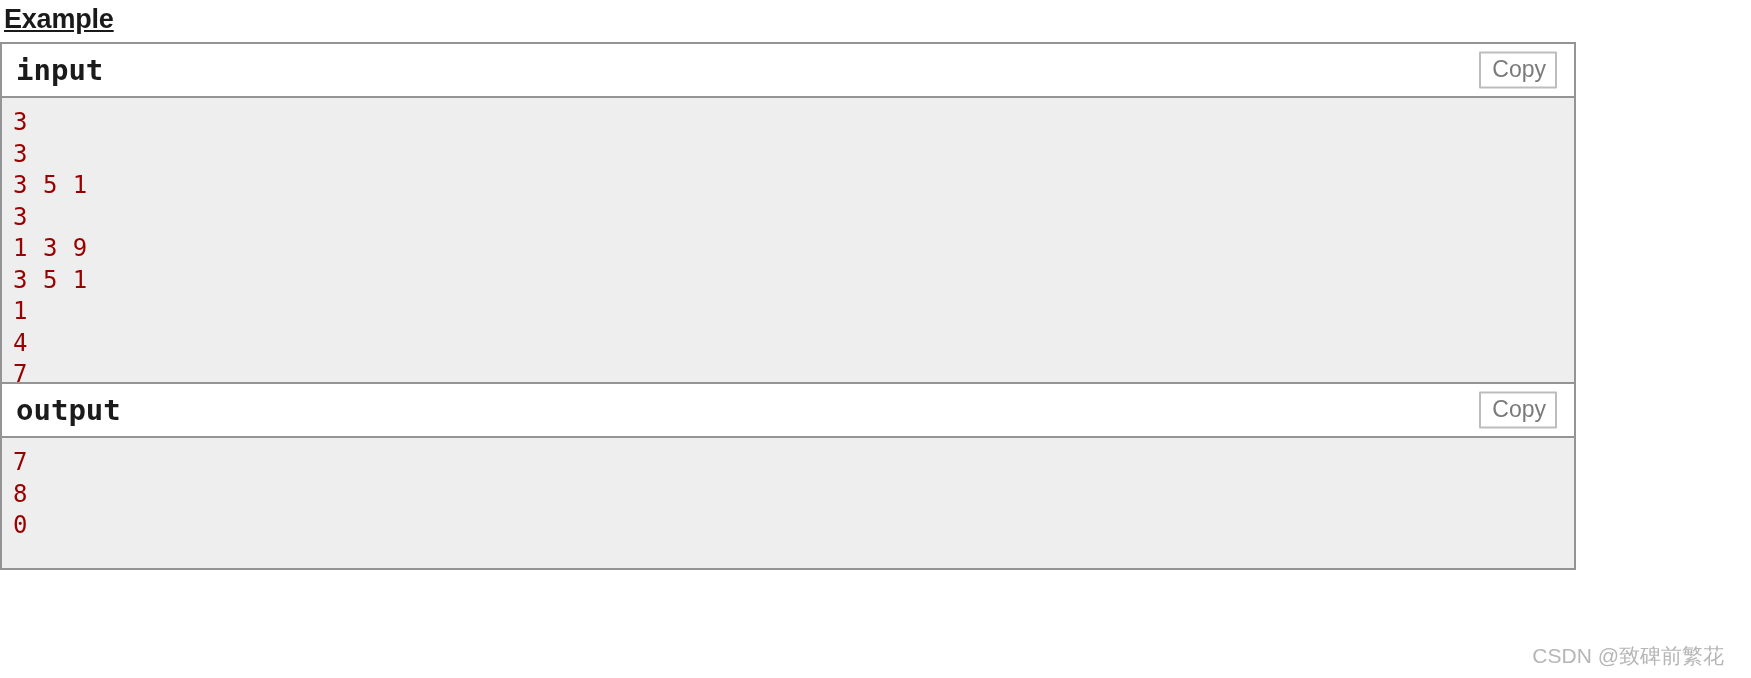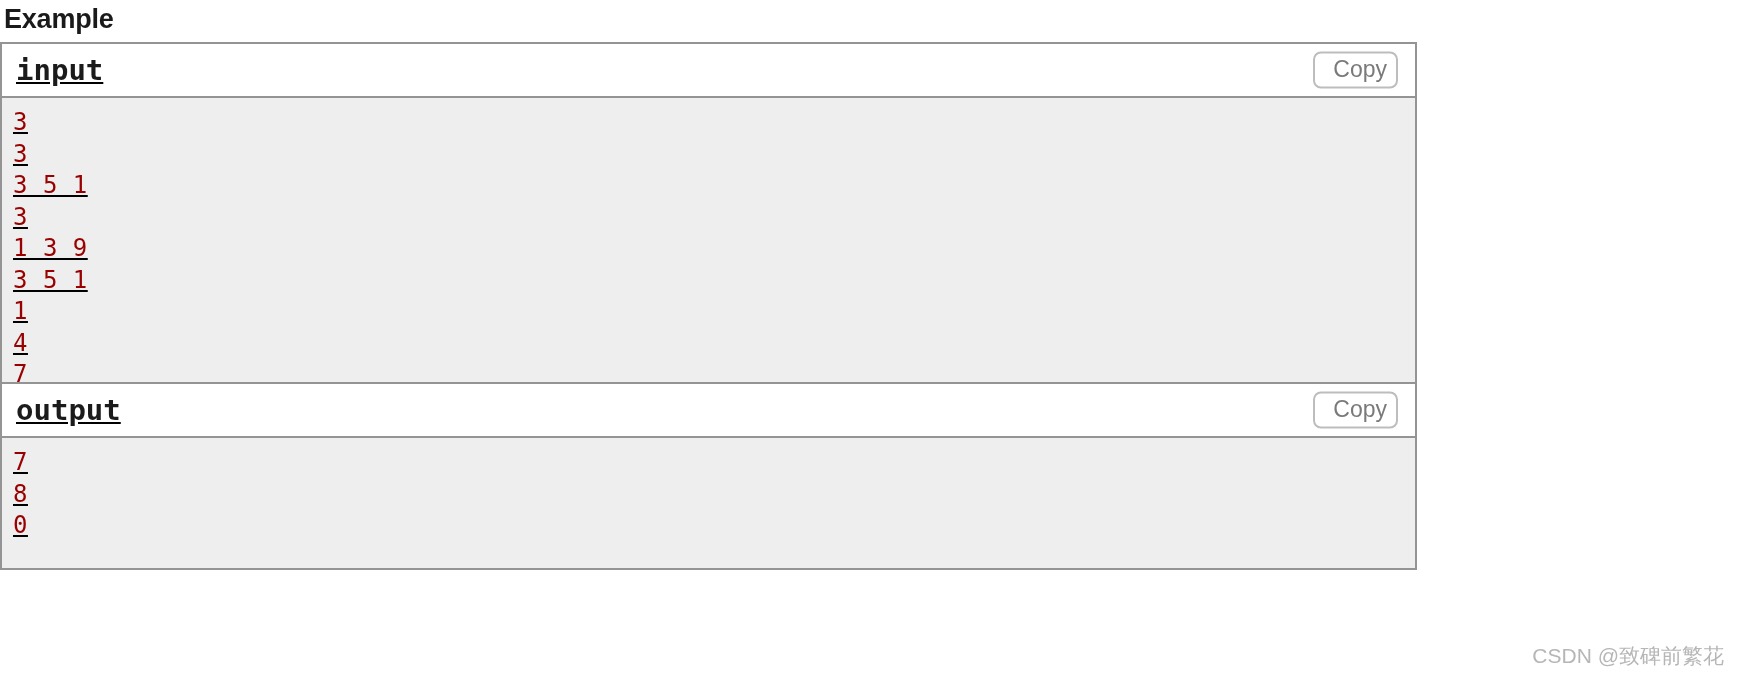--- a/index.html
+++ b/index.html
@@ -25,30 +25,30 @@
   
   .section-heading {
     font-family: "Liberation Sans", sans-serif;
     font-size: 27px;
     font-weight: bold;
     color: #1a1a1a;
     line-height: 1;
     padding: 6px 0 0 4px;
     margin: 0;
     letter-spacing: -0.2px;
+    text-decoration: underline;
   }
 
   
   .sample-tests {
     margin-top: 9px;
     border: 2px solid #949494;
     border-bottom: none;
     box-sizing: border-box;
-    width: 1417px;
-    text-decoration: underline;
+    width: 1576px;
   }
 
   .io-block {
     box-sizing: border-box;
     width: 100%;
   }
 
   .io-header {
     position: relative;
     background: #ffffff;
@@ -73,23 +73,23 @@
     position: absolute;
     right: 17px;
     top: 50%;
     transform: translateY(-50%);
     border: 2px solid #bdbdbd;
     background: #ffffff;
     color: #7a7a7a;
     font-family: "Liberation Sans", sans-serif;
     font-size: 23px;
     line-height: 1;
-    padding: 4px 9px 6px 18px;
+    padding: 4px 9px 6px 11px;
     cursor: pointer;
-    border-radius: 8px;
+    border-radius: 1px;
   }
 
   .io-body {
     background: #eeeeee;
     border-bottom: 2px solid #949494;
     box-sizing: border-box;
     padding: 9px 0 10px 11px;
   }
 
   .io-body.input-body  { height: 286px; }

